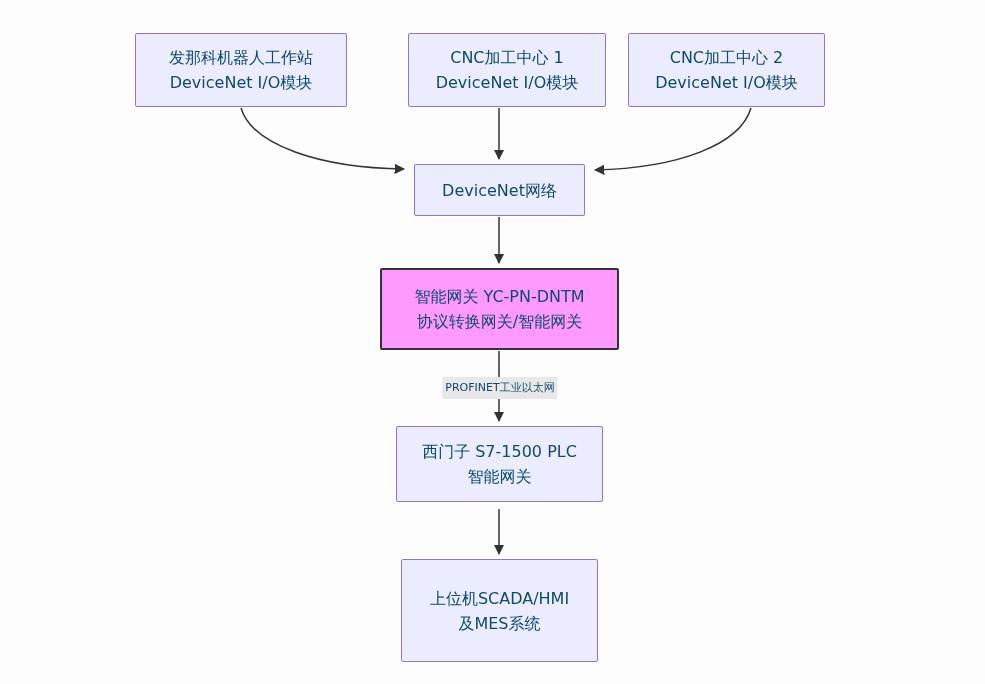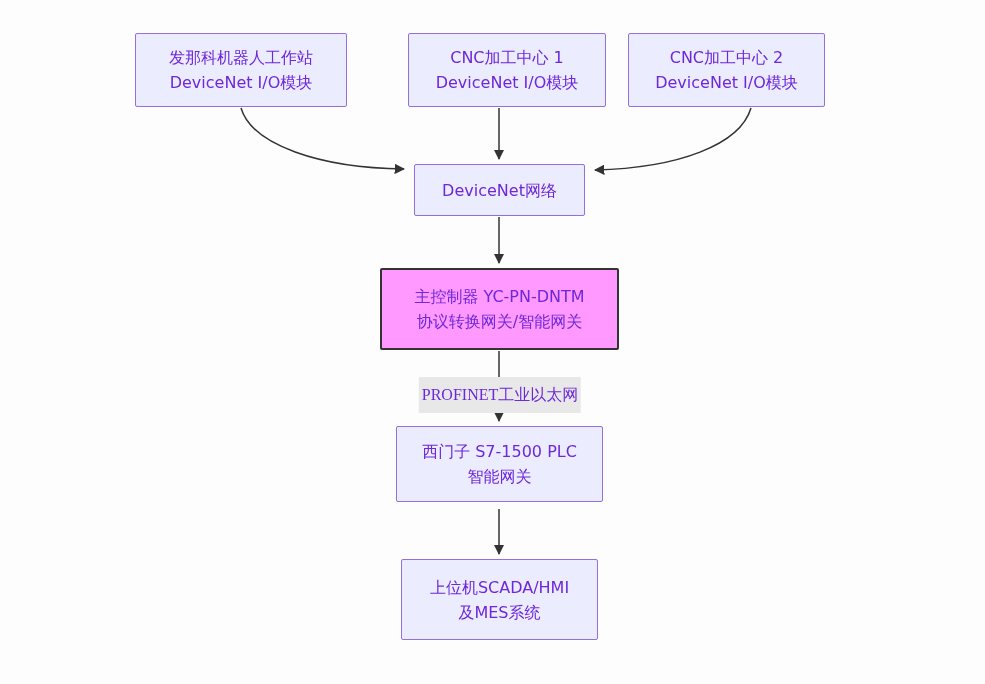--- a/index.html
+++ b/index.html
@@ -5,21 +5,21 @@
   html, body {
     margin: 0;
     padding: 0;
     background: #fdfdfe;
   }
   .canvas {
     position: relative;
     width: 985px;
     height: 684px;
     font-family: "DejaVu Sans", "Liberation Sans", sans-serif;
-    color: #6d28d9;
+    color: #0c4a6e;
     overflow: hidden;
   }
   .edges {
     position: absolute;
     left: 0; top: 0;
     width: 985px; height: 684px;
     pointer-events: none;
   }
   .edge {
     stroke: #333333;
@@ -40,26 +40,25 @@
     line-height: 25px;
     box-sizing: border-box;
   }
   .node.gateway {
     background: #ff99ff;
     border: 2px solid #333333;
   }
   .edge-label {
     position: absolute;
     background: #e8e8e8;
-    font-size: 16px;
+    font-size: 11px;
     line-height: 22px;
-    padding: 7px 3px;
+    padding: 0 3px;
     transform: translateX(-50%);
     white-space: nowrap;
-    font-family: Liberation Serif, serif;
   }
 </style>
 </head>
 <body>
 
 <div class="canvas">
 
   <svg class="edges" xmlns="http://www.w3.org/2000/svg">
     <defs>
       <marker id="arrow" viewBox="0 0 10 10" refX="9" refY="5" markerWidth="7" markerHeight="7" orient="auto">
@@ -87,29 +86,29 @@
   <div class="node" style="left:628px; top:33px; width:197px; height:74px;">
     <span>CNC加工中心 2</span>
     <span>DeviceNet I/O模块</span>
   </div>
 
   <div class="node" style="left:414px; top:164px; width:171px; height:52px;text-align:center;">
     <span>DeviceNet网络</span>
   </div>
 
   <div class="node gateway" style="left:380px; top:268px; width:239px; height:82px;">
-    <span>主控制器 YC-PN-DNTM</span>
+    <span>智能网关 YC-PN-DNTM</span>
     <span>协议转换网关/智能网关</span>
   </div>
 
   <div class="edge-label" style="left:500px; top:377px;">PROFINET工业以太网</div>
 
   <div class="node" style="left:396px; top:426px; width:207px; height:76px;">
     <span>西门子 S7-1500 PLC</span>
     <span>智能网关</span>
   </div>
 
-  <div class="node" style="left:401px; top:559px; width:197px; height:81px;">
+  <div class="node" style="left:401px; top:559px; width:197px; height:103px;">
     <span>上位机SCADA/HMI</span>
     <span>及MES系统</span>
   </div>
 
 </div>
 
 </body></html>

